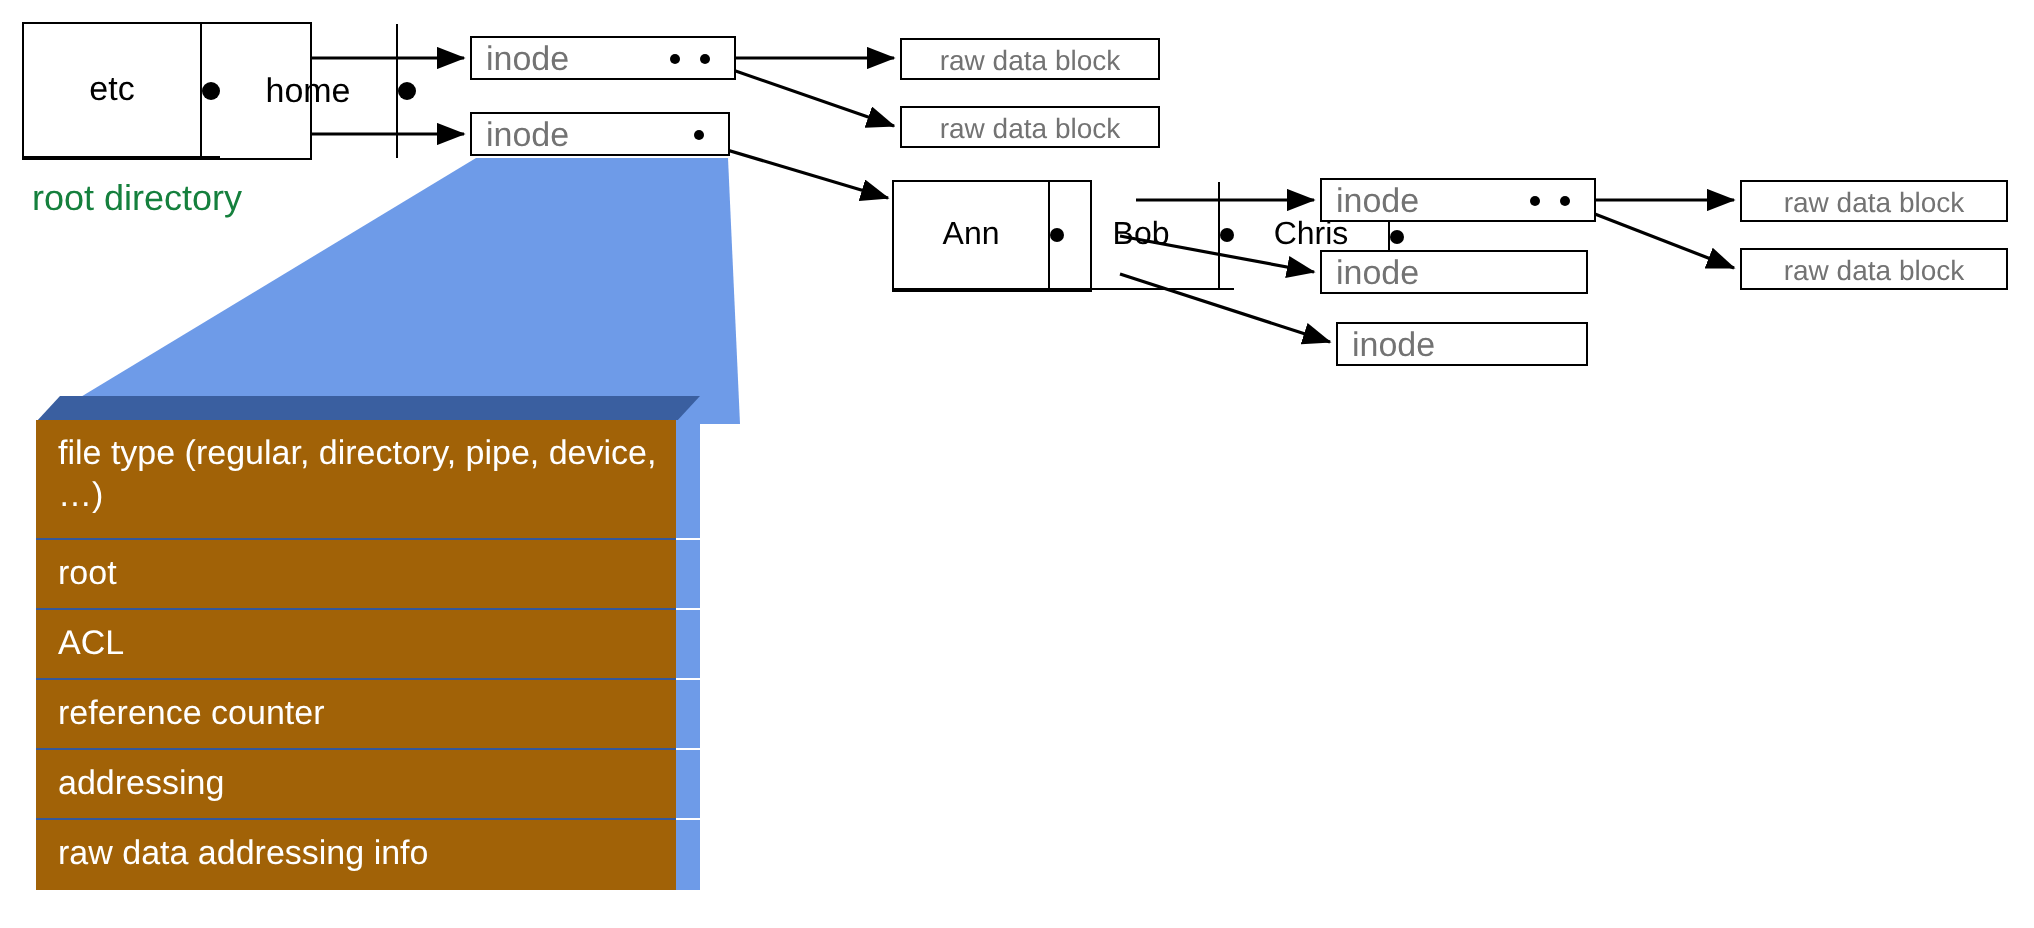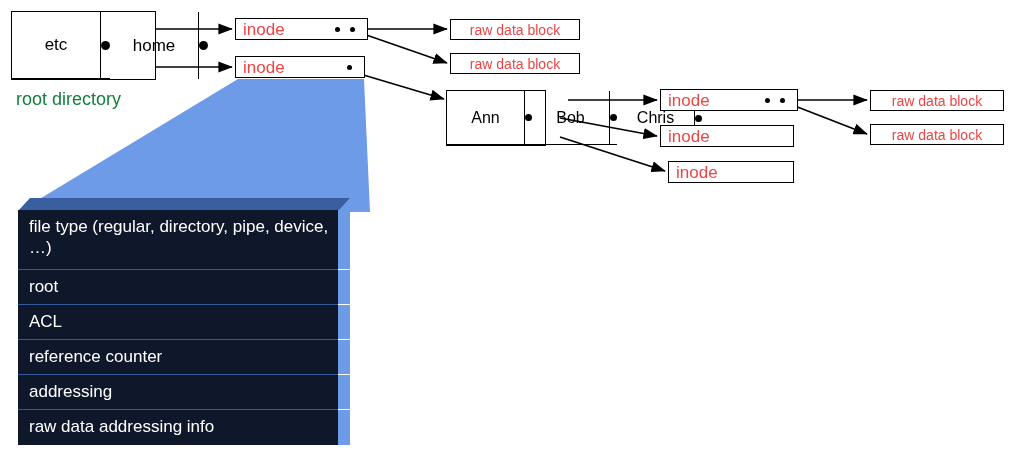--- a/index.html
+++ b/index.html
@@ -19,21 +19,21 @@
     inset: 0;
     width: 1017px;
     height: 464px;
   }
   .box {
     position: absolute;
     box-sizing: border-box;
     border: 1.6px solid #000000;
     background: #ffffff;
     font-size: 17px;
-    color: #ef4444;
+    color: #737373;
     line-height: 1;
   }
   .tbl {
     position: absolute;
     box-sizing: border-box;
     border: 1.6px solid #000000;
     background: #ffffff;
     display: flex;
     flex-direction: row;
   }
@@ -103,21 +103,21 @@
     height: 260px;
   }
   .stack-rows {
     position: absolute;
     left: 0;
     top: 12px;
     width: 320px;
   }
   .stack-row {
     position: relative;
-    background: #0f172a;
+    background: #a16207;
     color: #ffffff;
     font-size: 17px;
     line-height: 1.22;
     box-sizing: border-box;
     padding: 7px 9px 8px 11px;
     border-bottom: 1px solid #35589b;
   }
   .stack-row .side {
     position: absolute;
     right: -12px;

